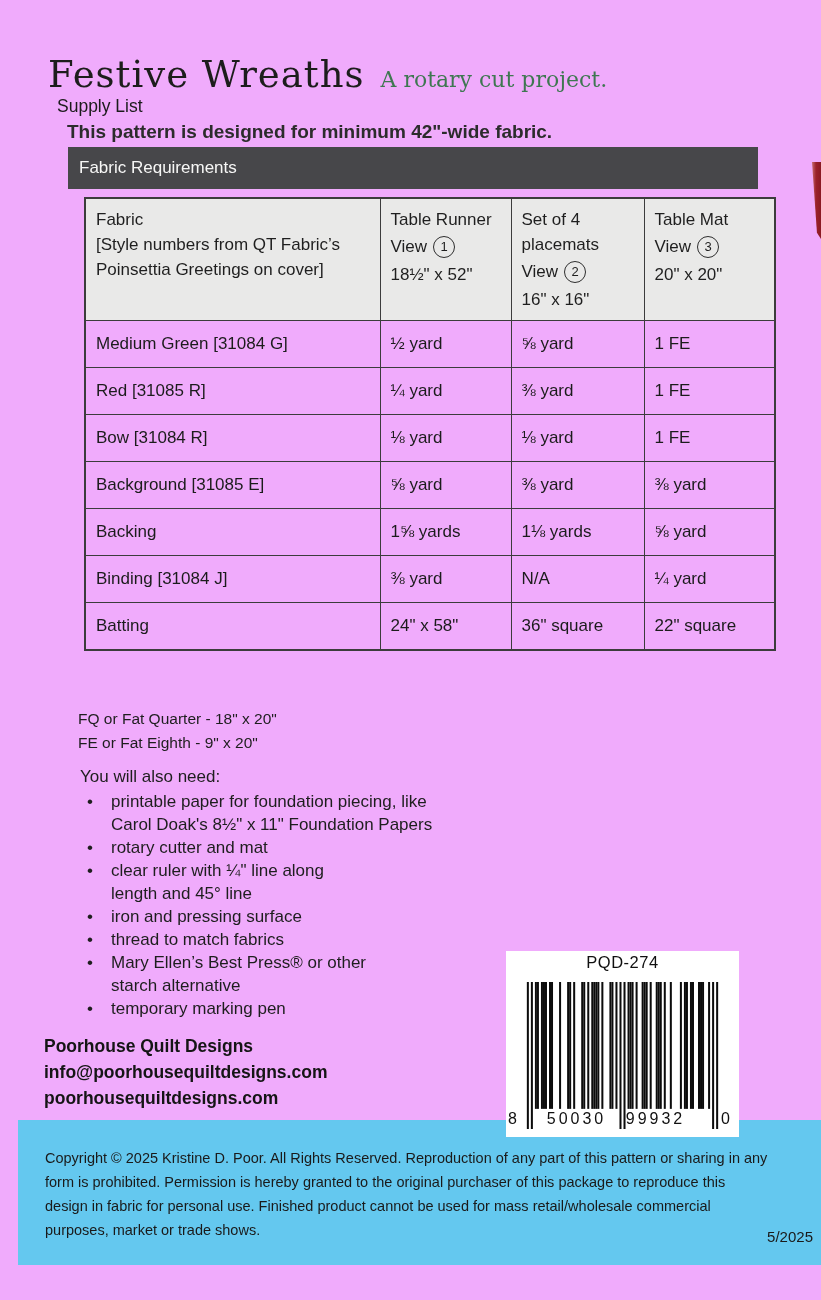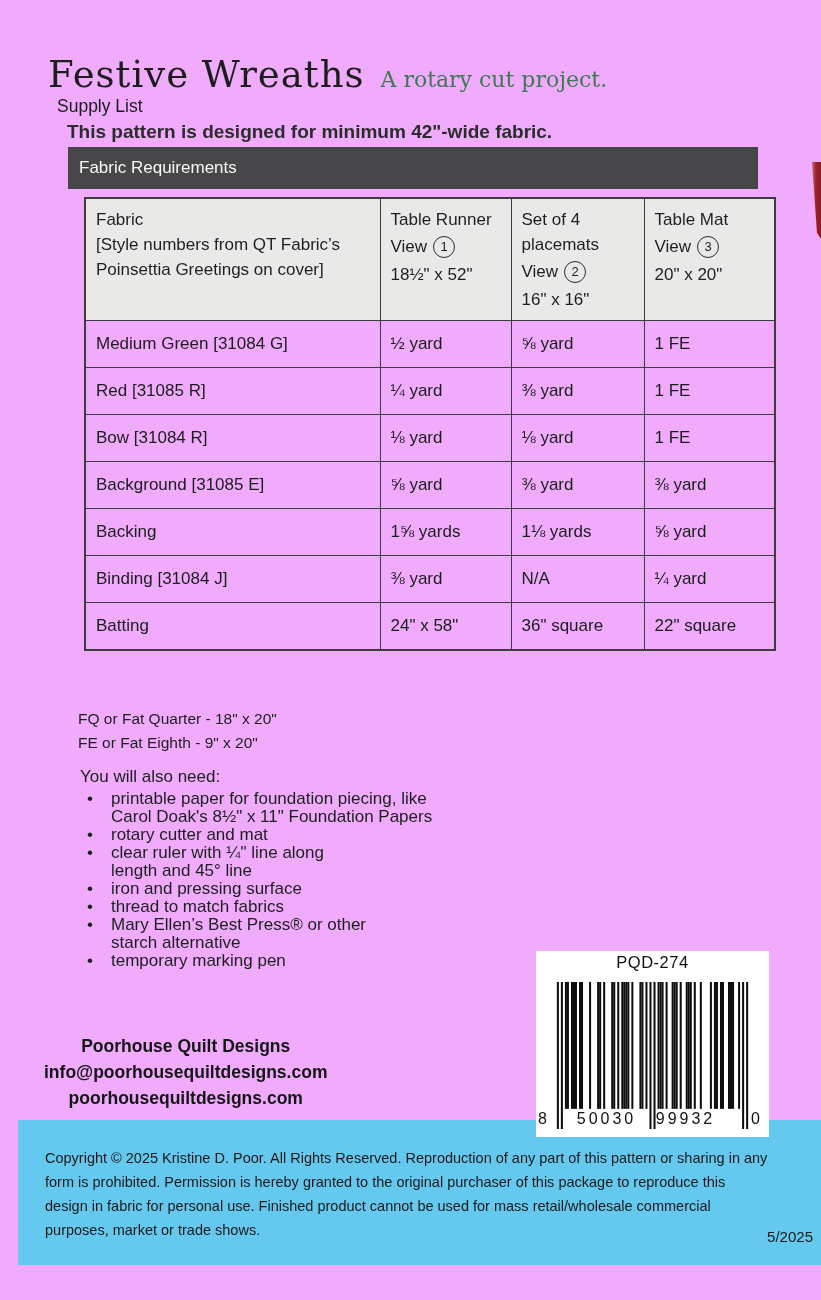--- a/index.html
+++ b/index.html
@@ -32,30 +32,30 @@
   .chview{display:flex;align-items:center;margin-top:2px;}
   .chsize{display:block;margin-top:3px;}
   .circ{display:inline-flex;width:20px;height:20px;border:1.5px solid #2e2e2e;border-radius:50%;
         align-items:center;justify-content:center;font-size:13px;margin-left:6px;flex:0 0 auto;}
 
   
   .fqfe{position:absolute;left:78px;top:707px;font-size:15.5px;line-height:23.5px;color:#1e1e1e;}
   .also{position:absolute;left:80px;top:767px;}
   .also-h{font-size:17px;color:#1e1e1e;}
   .also ul{list-style:none;margin:3px 0 0 0;padding:0;}
-  .also li{position:relative;padding-left:31px;font-size:17px;line-height:18px;
+  .also li{position:relative;padding-left:31px;font-size:17px;line-height:23px;
            white-space:pre-line;color:#1e1e1e;}
   .also li::before{content:"\2022";position:absolute;left:7px;top:0;}
 
   
   .contact{position:absolute;left:44px;top:1033px;font-size:17.5px;font-weight:700;
-           line-height:26px;color:#151515;text-align:center;}
-
-  
-  .barcode-box{position:absolute;left:506px;top:951px;width:233px;height:186px;background:#fff;z-index:3;margin-left:30px;}
+           line-height:26px;color:#151515;}
+
+  
+  .barcode-box{position:absolute;left:506px;top:951px;width:233px;height:186px;background:#fff;z-index:3;}
   .sku{text-align:center;font-size:16.5px;color:#101010;margin-top:2px;letter-spacing:.5px;}
   #barcode-svg{position:absolute;left:20px;top:31px;}
   .bdigit{position:absolute;top:159px;font-size:16px;color:#101010;}
   .d-system{left:2px;}
   .d-left{left:33px;width:75px;text-align:center;letter-spacing:3px;}
   .d-right{left:112px;width:75px;text-align:center;letter-spacing:3px;}
   .d-check{left:215px;}
 
   
   .blueband{position:absolute;left:18px;top:1120px;width:803px;height:145px;

